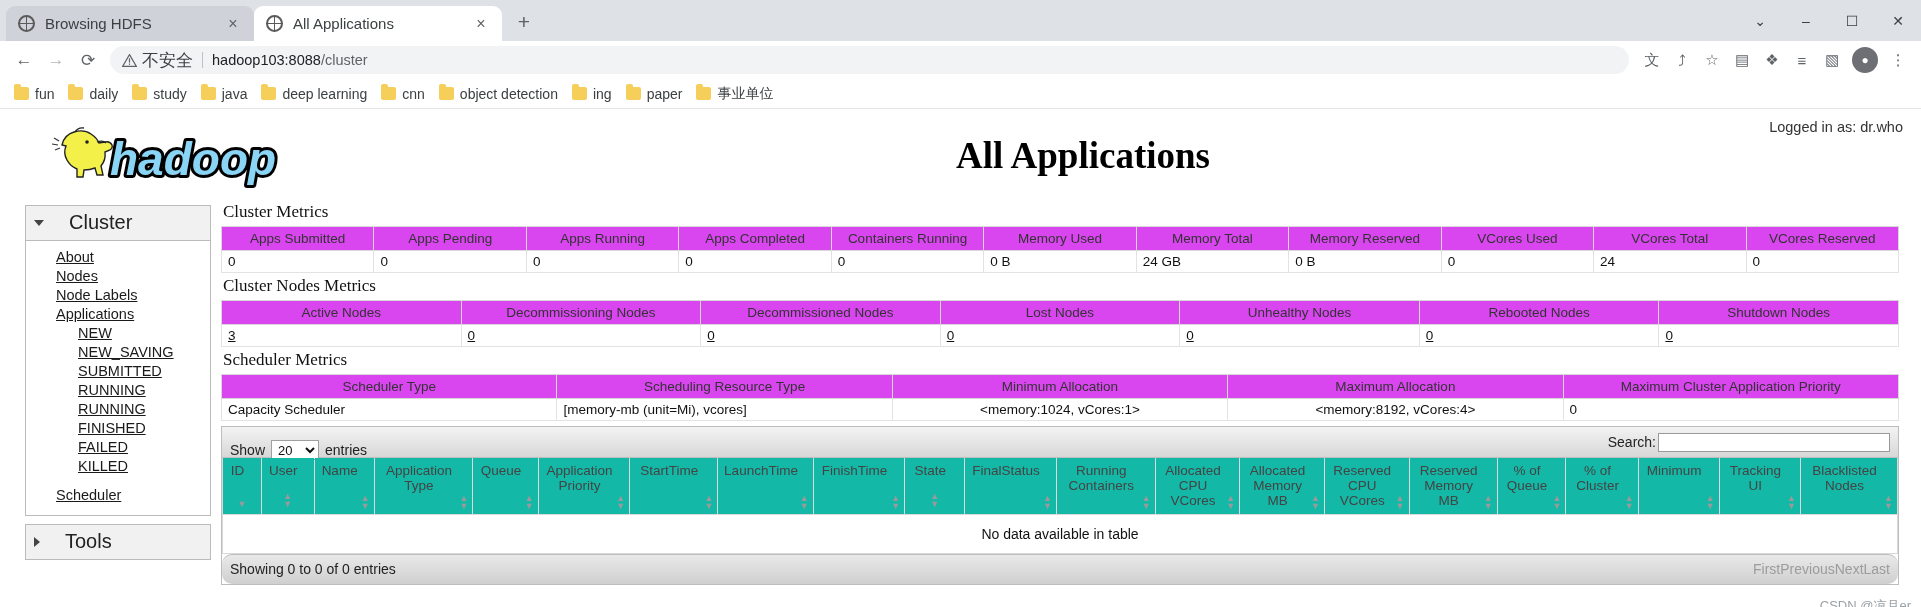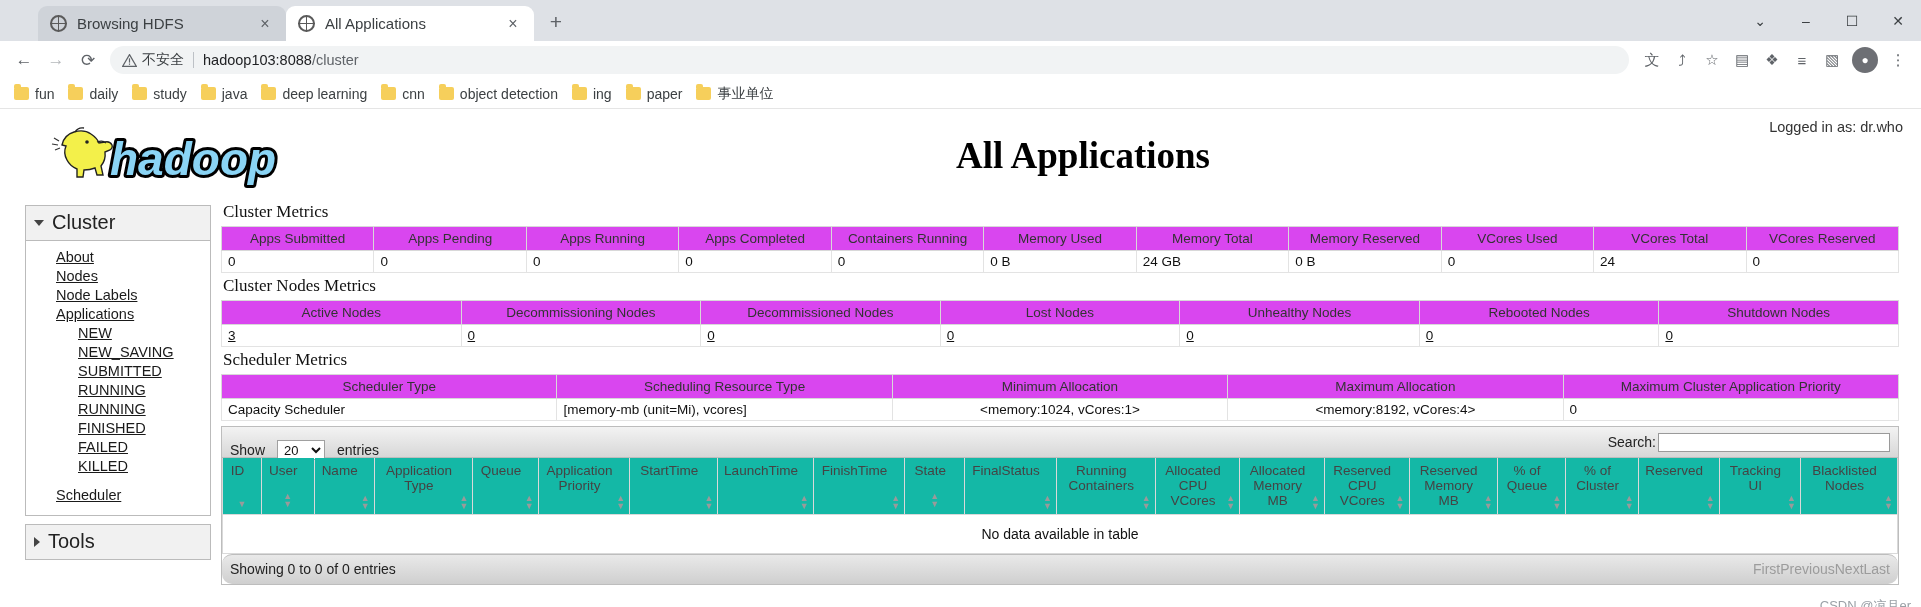--- a/index.html
+++ b/index.html
@@ -26,21 +26,21 @@
     height: 35px;
     width: 248px;
     display: flex;
     align-items: center;
     border-radius: 9px 9px 0 0;
     padding: 0 10px 0 12px;
     font-size: 15px;
     color: #3c4043;
     position: relative;
   }
-  .tab.inactive { background: #cfd3d9; margin-left: 32px; }
+  .tab.inactive { background: #cfd3d9; }
   .tab.active { background: #ffffff; }
   .tab .favicon {
     width: 17px; height: 17px; flex: 0 0 17px;
     border-radius: 50%;
     border: 2px solid #5a5a5a;
     position: relative;
     margin-right: 10px;
   }
   .tab .favicon::before {
     content: ""; position: absolute; left: 50%; top: -2px;
@@ -96,21 +96,21 @@
     margin: 0 8px 0 6px;
     font-size: 14.5px;
     color: #202124;
     min-width: 0;
   }
   .warn-icon {
     width: 15px; height: 13px; flex: 0 0 15px; margin-right: 5px;
     position: relative;
   }
   .warn-icon svg { display: block; }
-  .insecure-label { color: #3c4043; font-size: 14px; white-space: nowrap; }
+  .insecure-label { color: #3c4043; font-size: 17px; white-space: nowrap; }
   .omni-sep {
     width: 1px; height: 16px; background: #bdc1c6; margin: 0 9px;
     flex: 0 0 1px;
   }
   .url { color: #202124; white-space: nowrap; overflow: hidden; }
   .url .dim { color: #5f6368; }
   .tb-icons { display: flex; align-items: center; flex: 0 0 auto; }
   .tb-icon {
     width: 30px; height: 30px;
     display: flex; align-items: center; justify-content: center;
@@ -199,21 +199,21 @@
     border: 1px solid #bbb;
     background: #fff;
     margin-bottom: 8px;
   }
   .nav-head {
     background: #f1f1f1;
     border-bottom: 1px solid #bbb;
     padding: 5px 8px 6px 8px;
     font-size: 20px;
     color: #222;
-    display: flex; align-items: center;
+    display: flex; align-items: center; gap: 17px;
   }
   .nav-head.collapsed { border-bottom: none; }
   .caret {
     display: inline-block; margin-right: 8px;
     width: 0; height: 0;
     border-left: 5px solid transparent;
     border-right: 5px solid transparent;
     border-top: 6px solid #444;
   }
   .caret.right {
@@ -286,21 +286,21 @@
   }
   .dt-top {
     background: linear-gradient(#f3f3f3, #d7d7d7);
     border-bottom: 1px solid #bdbdbd;
     height: 31px;
     display: flex; align-items: center;
     padding: 0 8px;
     font-size: 14px;
     color: #222;
   }
-  .dt-top .len { display: flex; align-items: center; gap: 12px; margin-top: 16px; }
+  .dt-top .len { display: flex; align-items: center; gap: 6px; margin-top: 16px; }
   .dt-select {
     height: 20px;
     font-size: 13px;
     border: 1px solid #a0a0a0;
     background: #fff;
     color: #111;
     padding: 0 2px;
     font-family: "Liberation Sans", sans-serif;
   }
   .dt-filter {
@@ -710,21 +710,21 @@
                       <i class="dn"></i>
                     </span></th>
                 <th style="width:3.9%"><span>% of Queue</span><span class="sort">
                       <i class="up"></i>
                       <i class="dn"></i>
                     </span></th>
                 <th style="width:4.1%"><span>% of Cluster</span><span class="sort">
                       <i class="up"></i>
                       <i class="dn"></i>
                     </span></th>
-                <th style="width:4.6%"><span>Reserved</span><span class="sort">
+                <th style="width:4.6%"><span>Minimum</span><span class="sort">
                       <i class="up"></i>
                       <i class="dn"></i>
                     </span></th>
                 <th style="width:4.6%"><span>Tracking UI</span><span class="sort">
                       <i class="up"></i>
                       <i class="dn"></i>
                     </span></th>
                 <th style="width:5.5%"><span>Blacklisted Nodes</span><span class="sort">
                       <i class="up"></i>
                       <i class="dn"></i>

